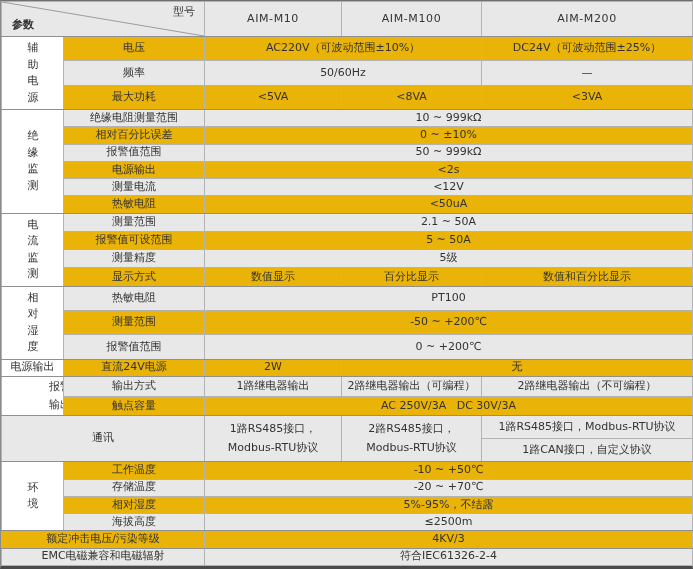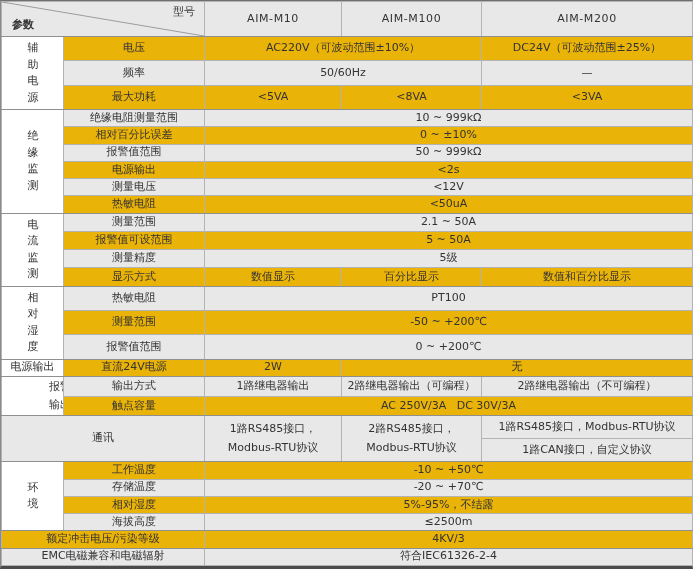--- a/index.html
+++ b/index.html
@@ -96,21 +96,21 @@
   </tr>
   <tr class="g">
     <td>报警值范围</td>
     <td colspan="3">50 ~ 999kΩ</td>
   </tr>
   <tr class="w">
     <td>电源输出</td>
     <td colspan="3">&lt;2s</td>
   </tr>
   <tr class="g">
-    <td>测量电压</td>
+    <td>测量电流</td>
     <td colspan="3">&lt;12V</td>
   </tr>
   <tr class="w secend">
     <td>热敏电阻</td>
     <td colspan="3">&lt;50uA</td>
   </tr>
 
   <tr class="g">
     <td class="cat bdark" rowspan="4"><span class="v1">电流监测</span></td>
     <td>测量范围</td>

